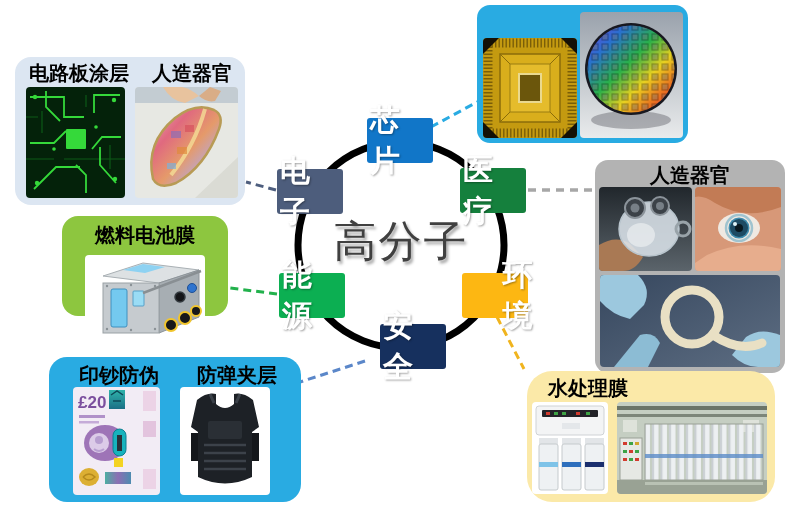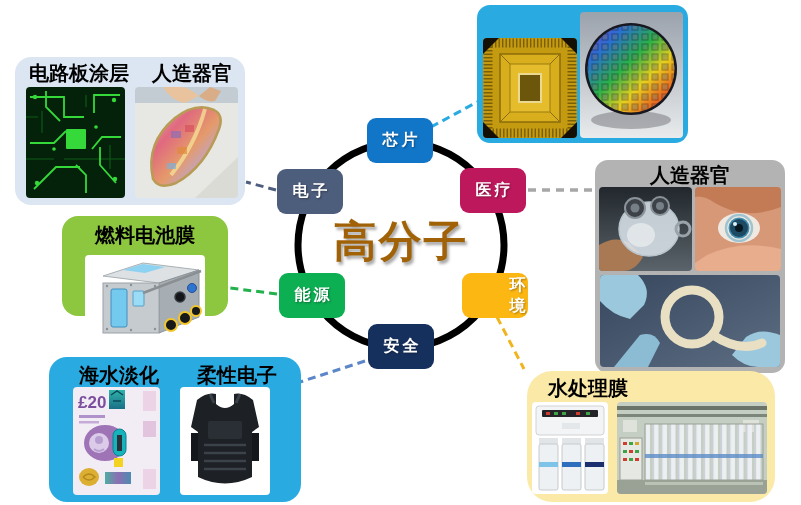--- a/index.html
+++ b/index.html
@@ -2,49 +2,49 @@
 <html><head>
 <meta charset="utf-8">
 <style>
   html,body{margin:0;padding:0;background:#fff;}
   #canvas{position:relative;width:801px;height:505px;background:#fff;overflow:hidden;
           font-family:"Liberation Sans","DejaVu Sans",sans-serif;}
   #wires{position:absolute;left:0;top:0;z-index:1;}
   .appbox{position:absolute;border-radius:16px;z-index:2;}
   .btitle{position:absolute;font-weight:bold;font-size:20px;color:#000;text-align:center;line-height:26px;}
   .photo{position:absolute;border-radius:4px;display:block;}
-  .node{position:absolute;width:66px;height:45px;border-radius:9px;z-index:3;
+  .node{position:absolute;width:66px;height:45px;border-radius:3px;z-index:3;
         display:flex;align-items:center;justify-content:center;
-        color:#fff;font-size:16px;font-weight:bold;letter-spacing:3px;
+        color:#fff;font-size:30px;font-weight:bold;letter-spacing:3px;
         text-shadow:1px 1px 2px rgba(0,0,0,.35);padding-left:3px;box-sizing:border-box;}
   .center-label{position:absolute;left:291px;top:213px;width:220px;z-index:2;
-        text-align:center;font-size:43px;font-weight:700;color:#a16207;
+        text-align:center;font-size:43px;font-weight:400;color:#404040;
         text-shadow:2px 3px 3px rgba(0,0,0,.35);letter-spacing:2px;}
 </style>
 </head>
 <body>
 
 <div id="canvas">
 
   <svg id="wires" width="801" height="505" viewBox="0 0 801 505">
     <circle cx="401" cy="245" r="103" fill="none" stroke="#000" stroke-width="7"></circle>
     <line x1="431" y1="127" x2="479" y2="101" stroke-width="3" stroke-dasharray="8 5" stroke="#29abe2"></line>
     <line x1="528" y1="190" x2="593" y2="190" stroke-width="3.4" stroke-dasharray="8 6" stroke="#a7a7a7"></line>
     <line x1="497" y1="317" x2="524" y2="369" stroke-width="3" stroke-dasharray="8 5" stroke="#f0b41e"></line>
     <line x1="365" y1="361" x2="300" y2="382" stroke-width="3" stroke-dasharray="8 5" stroke="#5b87c9"></line>
     <line x1="277" y1="294" x2="230" y2="288" stroke-width="3" stroke-dasharray="8 5" stroke="#22b14c"></line>
     <line x1="276" y1="190" x2="246" y2="182" stroke-width="3" stroke-dasharray="8 5" stroke="#4e5e7e"></line>
   </svg>
 
   <div class="center-label">高分子</div>
 
   <div class="node" style="left: 367px; top: 118px; background: rgb(17, 118, 200);">芯片</div>
-  <div class="node" style="left: 460px; top: 168px; background: #be185d;">医疗</div>
+  <div class="node" style="left: 460px; top: 168px; background: #15803d;">医疗</div>
   <div class="node" style="left: 462px; top: 273px; background: rgb(253, 183, 18); padding-left: 48px;">环境</div>
-  <div class="node" style="left: 368px; top: 324px; background: rgb(22, 48, 94);">安全</div>
+  <div class="node" style="left: 380px; top: 324px; background: rgb(22, 48, 94);">安全</div>
   <div class="node" style="left: 279px; top: 273px; background: rgb(12, 175, 82);">能源</div>
   <div class="node" style="left: 277px; top: 169px; background: rgb(77, 93, 124);">电子</div>
 
   <div class="appbox" style="left: 15px; top: 57px; width: 230px; height: 148px; background: rgb(220, 230, 242);">
     <div class="btitle" style="left:4px;top:3px;width:120px;">电路板涂层</div>
     <div class="btitle" style="left:128px;top:3px;width:98px;">人造器官</div>
     <svg class="photo" style="left:11px;top:30px;" width="99" height="111" viewBox="0 0 99 111" preserveAspectRatio="none">
       <rect width="99" height="111" fill="#04220a"></rect>
       <g stroke="#0c5a16" stroke-width="1.2" fill="none">
         <path d="M0 72 H28 M38 72 H99 M16 24 V46 M84 58 V82 M0 30 H12 M60 8 V20"></path>
@@ -232,22 +232,22 @@
         <rect x="6" y="56" width="4" height="3" fill="#d23b2e"></rect>
           <rect x="12" y="56" width="4" height="3" fill="#3da344"></rect>
           <rect x="18" y="56" width="4" height="3" fill="#d23b2e"></rect>
       </g>
       <rect x="0" y="78" width="150" height="14" fill="#99a294"></rect>
       <rect x="28" y="80" width="118" height="3" fill="#b9c2b4"></rect>
     </svg>
   </div>
 
   <div class="appbox" style="left: 49px; top: 357px; width: 252px; height: 145px; border-radius: 18px; background: rgb(41, 171, 226);">
-    <div class="btitle" style="left:16px;top:5px;width:108px;">海水淡化</div>
-    <div class="btitle" style="left:132px;top:5px;width:112px;">柔性电子</div>
+    <div class="btitle" style="left:16px;top:5px;width:108px;">印钞防伪</div>
+    <div class="btitle" style="left:132px;top:5px;width:112px;">防弹夹层</div>
     <svg class="photo" style="left:24px;top:30px;" width="87" height="108" viewBox="0 0 87 108" preserveAspectRatio="none">
       <defs>
         <linearGradient id="crown" x1="0" y1="0" x2="0" y2="1">
           <stop offset="0" stop-color="#2fb3ab"></stop>
             <stop offset="1" stop-color="#1a6f85"></stop>
         </linearGradient>
         <linearGradient id="holo" x1="0" y1="0" x2="1" y2="0">
           <stop offset="0" stop-color="#2fa392"></stop>
             <stop offset="0.5" stop-color="#7a58a8"></stop>
             <stop offset="1" stop-color="#2f7aa3"></stop>

